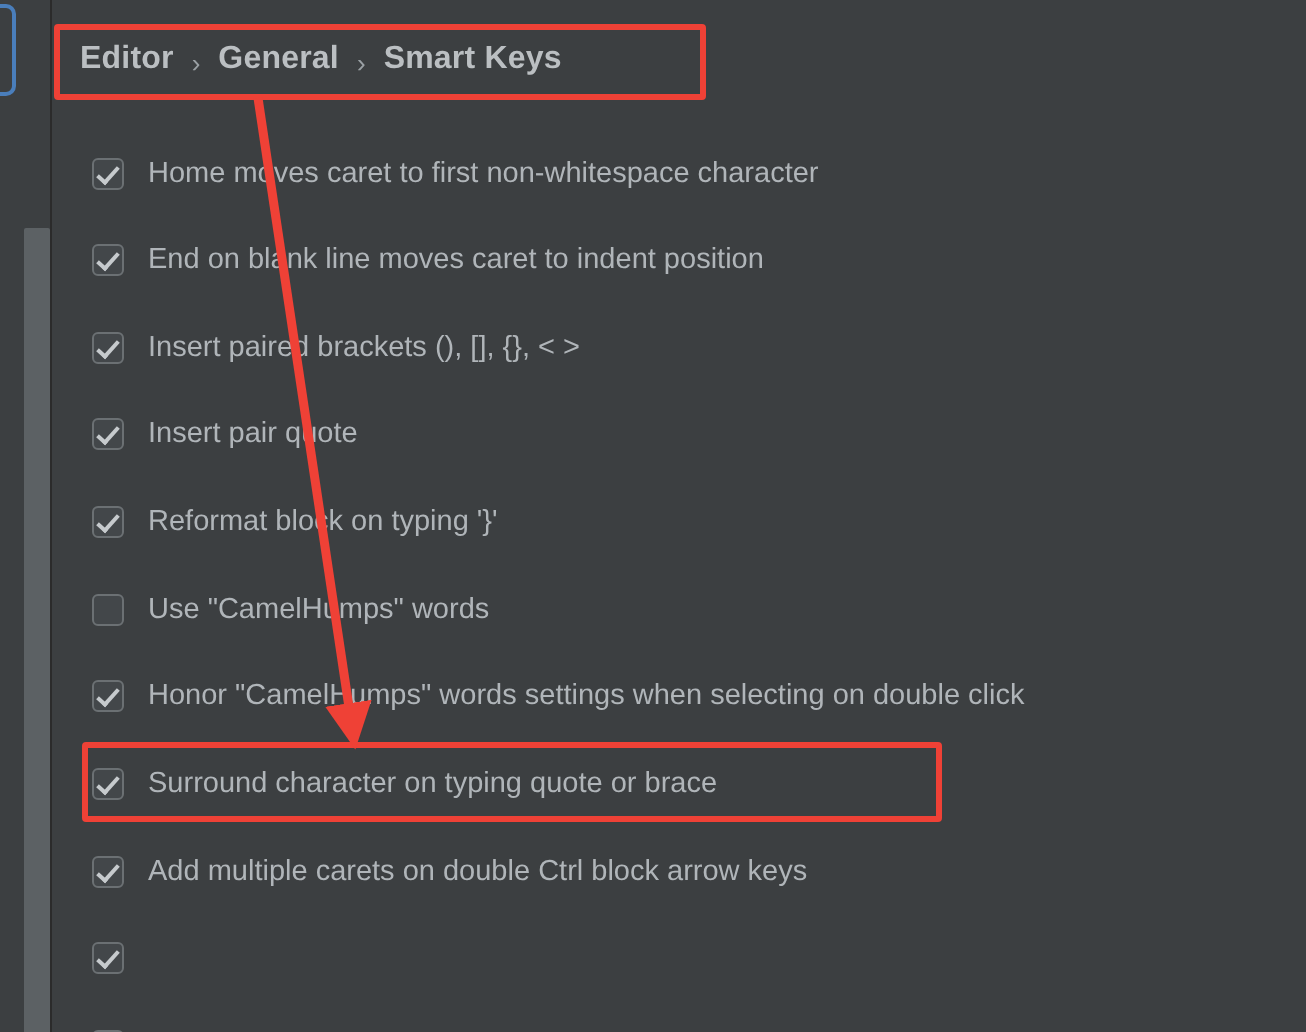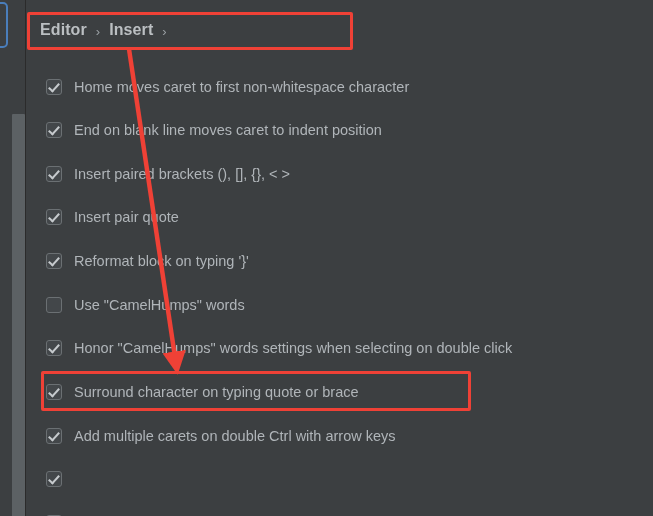--- a/index.html
+++ b/index.html
@@ -149,22 +149,23 @@
     <div id="left-scrollbar-thumb"></div>
   </div>
 </div>
 <div id="panel-divider"></div>
 
 <div id="settings-pane">
 
   <div id="breadcrumb">
     <span class="crumb">Editor</span>
     <span class="crumb-sep">›</span>
-    <span class="crumb">Insert</span>
+    <span class="crumb">General</span>
     <span class="crumb-sep">›</span>
+    <span class="crumb">Smart Keys</span>
   </div>
 
   <div class="option-row" style="top:76px">
     <span class="checkbox checked"></span>
     <span class="option-label">Home moves caret to first non-whitespace character</span>
   </div>
 
   <div class="option-row" style="top:119px">
     <span class="checkbox checked"></span>
     <span class="option-label">End on blank line moves caret to indent position</span>
@@ -195,21 +196,21 @@
     <span class="option-label">Honor "CamelHumps" words settings when selecting on double click</span>
   </div>
 
   <div class="option-row" style="top:381px">
     <span class="checkbox checked"></span>
     <span class="option-label">Surround character on typing quote or brace</span>
   </div>
 
   <div class="option-row" style="top:425px">
     <span class="checkbox checked"></span>
-    <span class="option-label">Add multiple carets on double Ctrl with arrow keys</span>
+    <span class="option-label">Add multiple carets on double Ctrl block arrow keys</span>
   </div>
 
   <div class="option-row" style="top:468px">
     <span class="checkbox checked"></span>
   </div>
 
   <div class="option-row" style="top:512px">
     <span class="checkbox checked"></span>
   </div>
 

